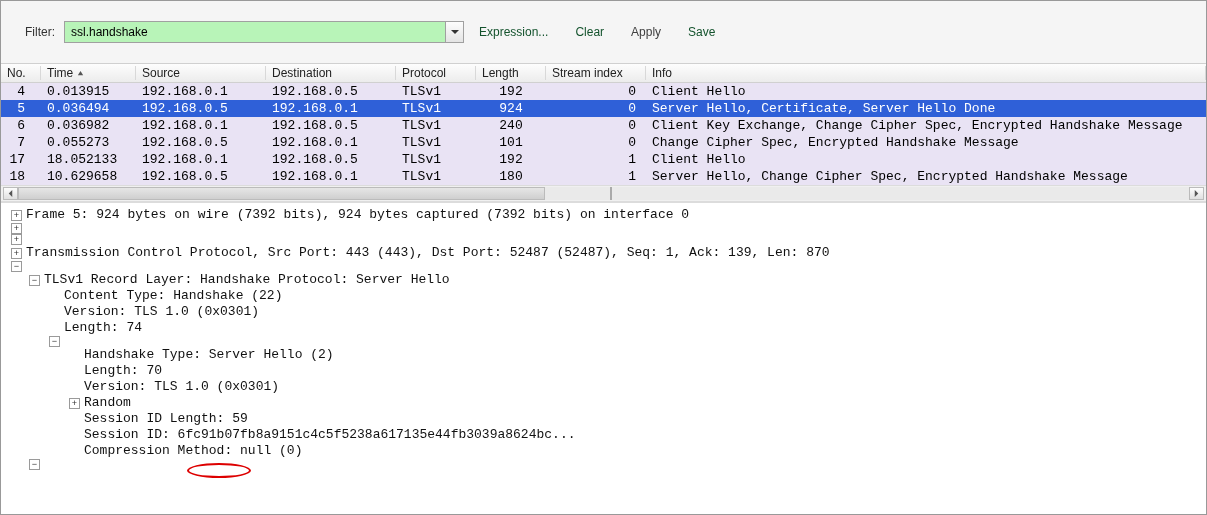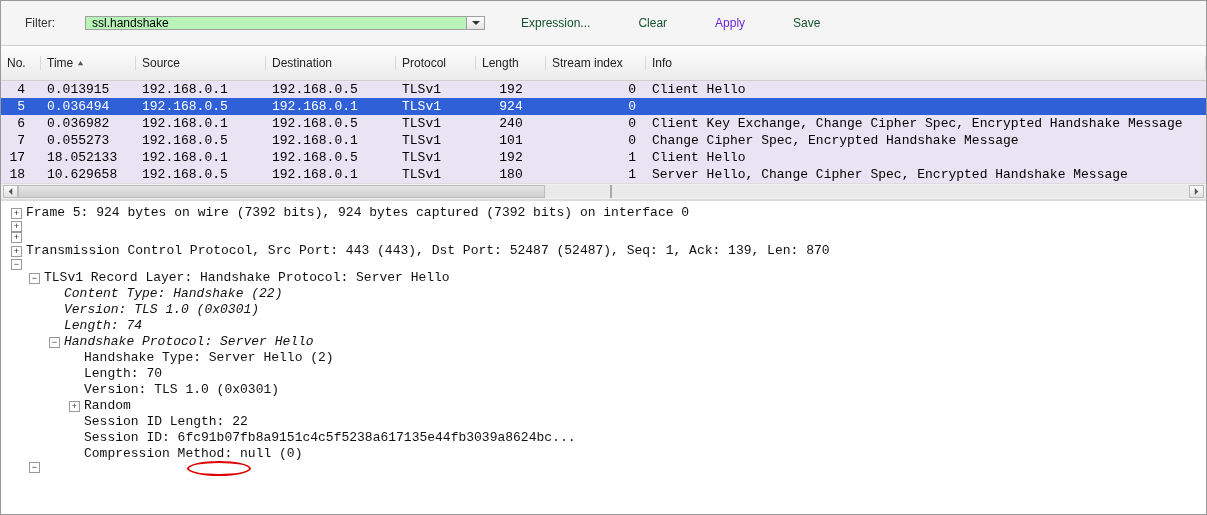--- a/index.html
+++ b/index.html
@@ -10,31 +10,31 @@
     width: 1207px;
     height: 515px;
     overflow: hidden;
     border: 1px solid #999;
   }
 
   
   .filter-bar {
     display: flex;
     align-items: center;
-    padding: 12px 10px;
-    gap: 24px;
+    padding: 20px 10px;
+    gap: 3px;
     background: #f5f5f5;
   }
   .filter-label { color: #333; padding: 0 6px 0 14px; }
   .filter-input-wrap {
     display: flex;
     align-items: stretch;
     flex: 0 0 400px;
     border: 1px solid #a0a0a0;
-    height: 14px;
+    height: 22px;
   }
   .filter-input {
     flex: 1;
     border: none;
     background: #b8f4b8;
     padding: 0 6px;
     font-size: 12px;
     outline: none;
   }
   .filter-dd {
@@ -43,33 +43,33 @@
     border-left: 1px solid #a0a0a0;
     display:flex;align-items:center;justify-content:center;
     cursor:pointer;
   }
   .filter-dd svg{width:8px;height:8px;}
   .tb-btn {
     padding: 3px 12px;
     color: #14532d;
     cursor: pointer;
   }
-  .tb-btn.disabled { color: #6d28d9; }
+  .tb-btn.disabled { color: #404040; }
 
   
   .pkt-header, .pkt-row {
     display: grid;
     grid-template-columns: 40px 95px 130px 130px 80px 70px 100px 1fr;
     align-items: center;
   }
   .pkt-header {
     background: linear-gradient(#fdfdfd,#ececec);
     border-top: 1px solid #d0d0d0;
     border-bottom: 1px solid #d0d0d0;
-    height: 36px;
+    height: 20px;
     font-size: 12px;
     color: #222;
   }
   .pkt-header > div {
     padding: 0 6px;
     border-right: 1px solid #d8d8d8;
     white-space: nowrap;
     overflow: hidden;
   }
   .pkt-body { }
@@ -113,21 +113,21 @@
   .tgl {
     width:11px;height:11px;border:1px solid #9a9a9a;
     display:inline-flex;align-items:center;justify-content:center;
     font-size:9px;line-height:9px;color:#333;
     margin-right:4px; background:#fff;
     flex-shrink:0;
     font-family: sans-serif;
   }
   .ind0{padding-left:4px;}
   .ind1{padding-left:22px;}
-  .ind2{padding-left:42px;font-style:italic;}
+  .ind2{padding-left:42px;}
   .ind3{padding-left:62px;}
 
   .highlight-ellipse{
     position:absolute;
     border:2px solid #d00;
     border-radius:50%;
     width:64px;height:15px;
     pointer-events:none;
   }
   .details-wrap{position:relative;}
@@ -179,20 +179,21 @@
       <div>Client Hello</div>
     </div>
     <div class="pkt-row sel">
       <div class="num-col">5</div>
       <div>0.036494</div>
       <div>192.168.0.5</div>
       <div>192.168.0.1</div>
       <div>TLSv1</div>
       <div class="len-col">924</div>
       <div class="si-col">0</div>
+      <div>Server Hello, Certificate, Server Hello Done</div>
     </div>
     <div class="pkt-row norm">
       <div class="num-col">6</div>
       <div>0.036982</div>
       <div>192.168.0.1</div>
       <div>192.168.0.5</div>
       <div>TLSv1</div>
       <div class="len-col">240</div>
       <div class="si-col">0</div>
       <div>Client Key Exchange, Change Cipher Spec, Encrypted Handshake Message</div>
@@ -250,24 +251,24 @@
   <div class="details" id="details">
       <div class="tree-row ind0"><span class="tgl">+</span><span>Frame 5: 924 bytes on wire (7392 bits), 924 bytes captured (7392 bits) on interface 0</span></div>
       <div class="tree-row ind0"><span class="tgl">+</span></div>
       <div class="tree-row ind0"><span class="tgl">+</span></div>
       <div class="tree-row ind0"><span class="tgl">+</span><span>Transmission Control Protocol, Src Port: 443 (443), Dst Port: 52487 (52487), Seq: 1, Ack: 139, Len: 870</span></div>
       <div class="tree-row ind0"><span class="tgl">−</span></div>
       <div class="tree-row ind1"><span class="tgl">−</span><span>TLSv1 Record Layer: Handshake Protocol: Server Hello</span></div>
       <div class="tree-row ind2"><span style="display: inline-block; width: 15px;"></span><span>Content Type: Handshake (22)</span></div>
       <div class="tree-row ind2"><span style="display: inline-block; width: 15px;"></span><span>Version: TLS 1.0 (0x0301)</span></div>
       <div class="tree-row ind2"><span style="display: inline-block; width: 15px;"></span><span>Length: 74</span></div>
-      <div class="tree-row ind2"><span class="tgl">−</span><span>Handshake Protocol: Server Hello</span></div>
+      <div class="tree-row ind2"><span class="tgl">−</span></div>
       <div class="tree-row ind3"><span style="display: inline-block; width: 15px;"></span><span>Handshake Type: Server Hello (2)</span></div>
       <div class="tree-row ind3"><span style="display: inline-block; width: 15px;"></span><span>Length: 70</span></div>
       <div class="tree-row ind3"><span style="display: inline-block; width: 15px;"></span><span>Version: TLS 1.0 (0x0301)</span></div>
       <div class="tree-row ind3"><span class="tgl">+</span><span>Random</span></div>
-      <div class="tree-row ind3"><span style="display: inline-block; width: 15px;"></span><span>Session ID Length: 22</span></div>
+      <div class="tree-row ind3"><span style="display: inline-block; width: 15px;"></span><span>Session ID Length: 59</span></div>
       <div class="tree-row ind3"><span style="display: inline-block; width: 15px;"></span><span>Session ID: 6fc91b07fb8a9151c4c5f5238a617135e44fb3039a8624bc...</span></div>
       <div class="tree-row ind3"><span style="display: inline-block; width: 15px;"></span><span>Compression Method: null (0)</span></div>
       <div class="tree-row ind1"><span class="tgl">−</span></div>
     </div>
   <div class="highlight-ellipse" style="left:186px; top:261px;"></div>
 </div>
 
 </body></html>

